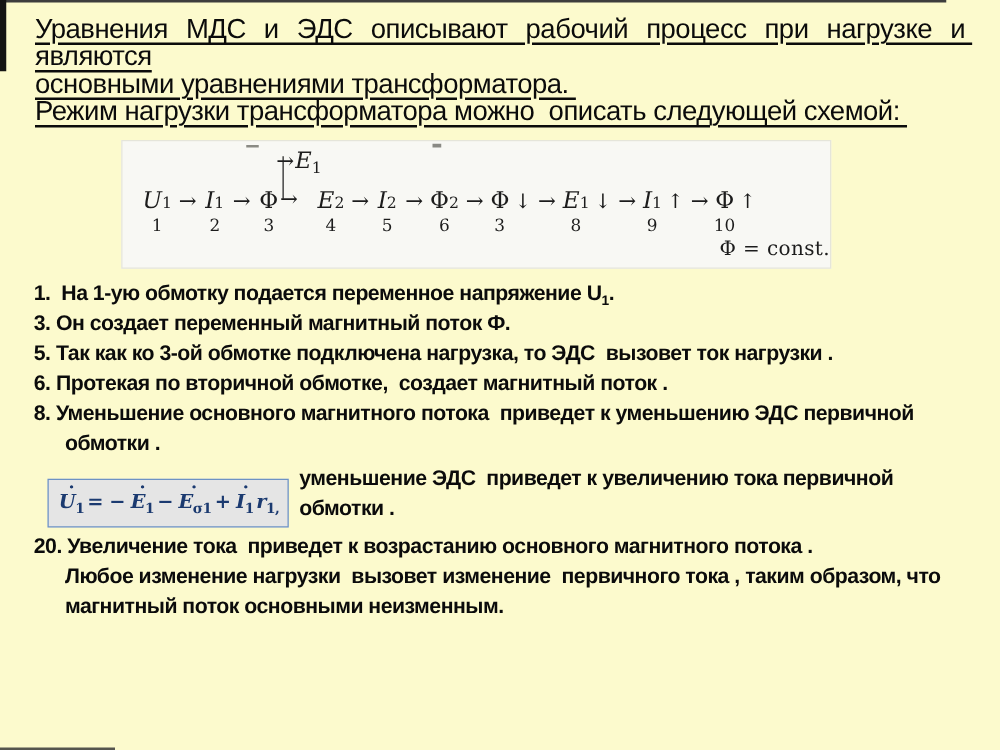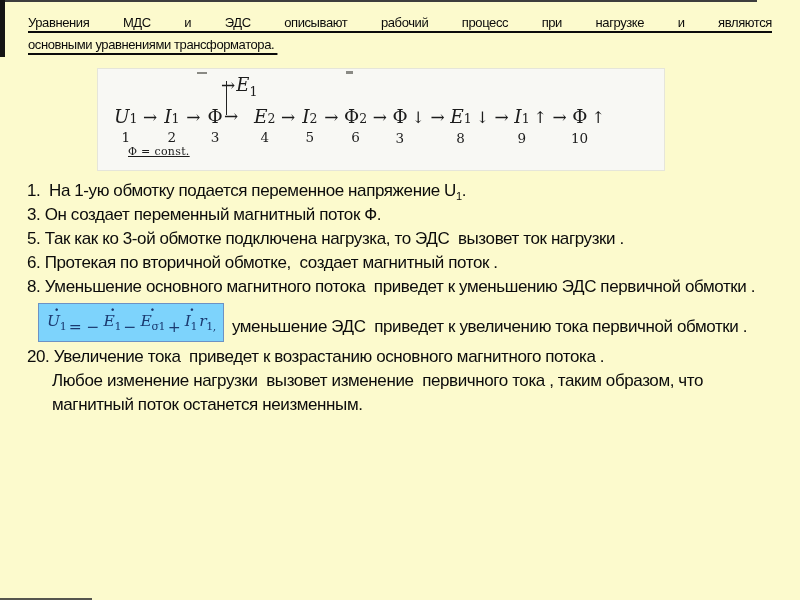--- a/index.html
+++ b/index.html
@@ -7,21 +7,21 @@
        font-family:"Liberation Sans","DejaVu Sans",sans-serif;}
   .slide{position:relative;width:800px;height:600px;background:#FCFACD;color:#0b0b0b;}
 
   
   .edge-top{position:absolute;left:0;top:0;width:757px;height:2px;background:#3d3d3d;}
   .edge-left{position:absolute;left:0;top:0;width:5px;height:57px;background:#141414;}
   .edge-bottom{position:absolute;left:0;bottom:0;width:92px;height:2px;background:#55554e;}
 
   
   .title{padding:12px 28px 0 28px;}
-  .tl{font-size:13px;line-height:22px;letter-spacing:-0.4px;white-space:pre-wrap;
+  .tl{font-size:22px;line-height:22px;letter-spacing:-0.4px;white-space:pre-wrap;
       text-decoration:underline;text-underline-offset:4px;text-decoration-thickness:1.6px;}
   .tl.justify{text-align:justify;text-align-last:justify;}
 
   
   .diagram{position:relative;margin:12px 0 0 97px;width:568px;height:103px;
            background:#F8F8F4;border:1px solid #E5E5DA;box-sizing:border-box;
            font-family:"DejaVu Serif","DejaVu Sans",serif;color:#1c1c1c;}
   .sp{position:absolute;background:#8a8a84;}
   .sp1{left:99px;top:3px;width:10px;height:2px;}
   .sp2{left:248px;top:2px;width:7px;height:3px;}
@@ -34,53 +34,54 @@
   .post{font-style:normal;font-size:16px;margin-left:4px;}
   .node .num{font-size:13.5px;line-height:14px;margin-top:1px;}
   .node.haspost .num{transform:translateX(-9px);}
   .car{font-size:17px;line-height:24px;padding:0 5.5px;}
   .branch{position:relative;width:30px;height:24px;}
   .b-top{position:absolute;left:-3px;top:-30px;white-space:nowrap;font-size:18px;line-height:20px;}
   .b-top .bar{font-style:normal;font-size:17px;margin-right:1px;}
   .b-top sub{font-size:12.5px;}
   .b-v{position:absolute;left:2px;top:-24px;height:34px;width:0;border-left:1.7px solid #222;}
   .b-bot{position:absolute;left:0;top:-1px;font-size:17px;line-height:24px;}
-  .constline{position:absolute;left:30px;right:0;top:76px;text-align:left;
-             font-size:11px;letter-spacing:0.3px;text-decoration:underline;}
+  .constline{position:absolute;left:30px;right:0;top:76px;text-align:right;
+             font-size:16px;letter-spacing:0.3px;}
 
   
-  .list{margin:8px 27px 0 27px;width:748px;font-size:17px;line-height:24px;letter-spacing:-0.4px;}
+  .list{margin:8px 27px 0 27px;width:748px;font-size:17px;line-height:24px;letter-spacing:-0.4px;font-weight:bold;}
   .li{white-space:pre-wrap;padding-left:25px;text-indent:-25px;}
   .li.cont{text-indent:0;}
   .li sub{font-size:11px;line-height:8px;}
 
   
   .frow{display:flex;align-items:flex-end;margin:4px 0 3px 11px;gap:8px;}
   .fbox{display:inline-flex;align-items:baseline;padding:9px 7px 6px 6px;
         border:1px solid #6d92c4;font-family:"DejaVu Serif",serif;font-size:15.5px;
         line-height:16px;white-space:nowrap;}
   .ph{position:relative;margin-left:2px;}
   .ph.dot::before{content:"·";position:absolute;top:-0.80em;left:38%;
                   font-size:14px;font-weight:bold;font-style:normal;}
   .fv{font-style:italic;}
   .ph sub{font-size:11px;}
   .op{margin:0 2.5px;font-style:normal;}
-  .ftail{padding-bottom:3px;white-space:pre-wrap;text-align:right;}
+  .ftail{padding-bottom:3px;white-space:pre-wrap;}
 </style>
 </head>
 <body>
 
 <div class="slide">
   <div class="edge-top"></div>
   <div class="edge-left"></div>
   <div class="edge-bottom"></div>
 
   <div class="title">
     <div class="tl justify">Уравнения МДС и ЭДС описывают рабочий процесс при нагрузке и являются</div>
     <div class="tl">основными уравнениями трансформатора. </div>
+    <div class="tl">Режим нагрузки трансформатора можно  описать следующей схемой: </div>
   </div>
 
   <div class="diagram">
     <div class="sp sp1"></div>
     <div class="sp sp2"></div>
     <div id="chain" class="chain">
         <span class="node">
           <span class="symrow">
             <span class="sym">U</span>
             <sub>1</sub>
@@ -168,29 +169,29 @@
     <div class="constline">Φ = const.</div>
   </div>
 
   <div id="list" class="list">
       <div class="li"><span class="num">1.  </span><span>На 1-ую обмотку подается переменное напряжение U</span><sub>1</sub><span>.</span></div>
       <div class="li"><span class="num">3. </span><span>Он создает переменный магнитный поток Ф.</span></div>
       <div class="li"><span class="num">5. </span><span>Так как ко 3-ой обмотке подключена нагрузка, то ЭДС  вызовет ток нагрузки .</span></div>
       <div class="li"><span class="num">6. </span><span>Протекая по вторичной обмотке,  создает магнитный поток .</span></div>
       <div class="li"><span class="num">8. </span><span>Уменьшение основного магнитного потока  приведет к уменьшению ЭДС первичной обмотки .</span></div>
       <div class="frow">
-        <span class="fbox" style="background: #7dd3fc; color: rgb(27, 58, 112); align-items: flex-end;">
+        <span class="fbox" style="background: #e5e5e5; color: rgb(27, 58, 112);">
           <span class="ph dot"><span class="fv">U</span><sub class="fs">1</sub></span>
           <span class="op">=</span>
           <span class="op">−</span>
           <span class="ph dot"><span class="fv">E</span><sub class="fs">1</sub></span>
           <span class="op">−</span>
           <span class="ph dot"><span class="fv">E</span><sub class="fs">σ1</sub></span>
           <span class="op">+</span>
           <span class="ph dot"><span class="fv">I</span><sub class="fs">1</sub></span>
           <span class="ph"><span class="fv">r</span><sub class="fs">1,</sub></span>
         </span>
         <span class="ftail">уменьшение ЭДС  приведет к увеличению тока первичной обмотки .</span>
       </div>
       <div class="li"><span class="num">20. </span><span>Увеличение тока  приведет к возрастанию основного магнитного потока .</span></div>
-      <div class="li cont"><span>Любое изменение нагрузки  вызовет изменение  первичного тока , таким образом, что магнитный поток останется неизменным.</span></div>
+      <div class="li cont"><span>Любое изменение нагрузки  вызовет изменение  первичного тока , таким образом, что магнитный поток основными неизменным.</span></div>
     </div>
 </div>
 
 </body></html>

